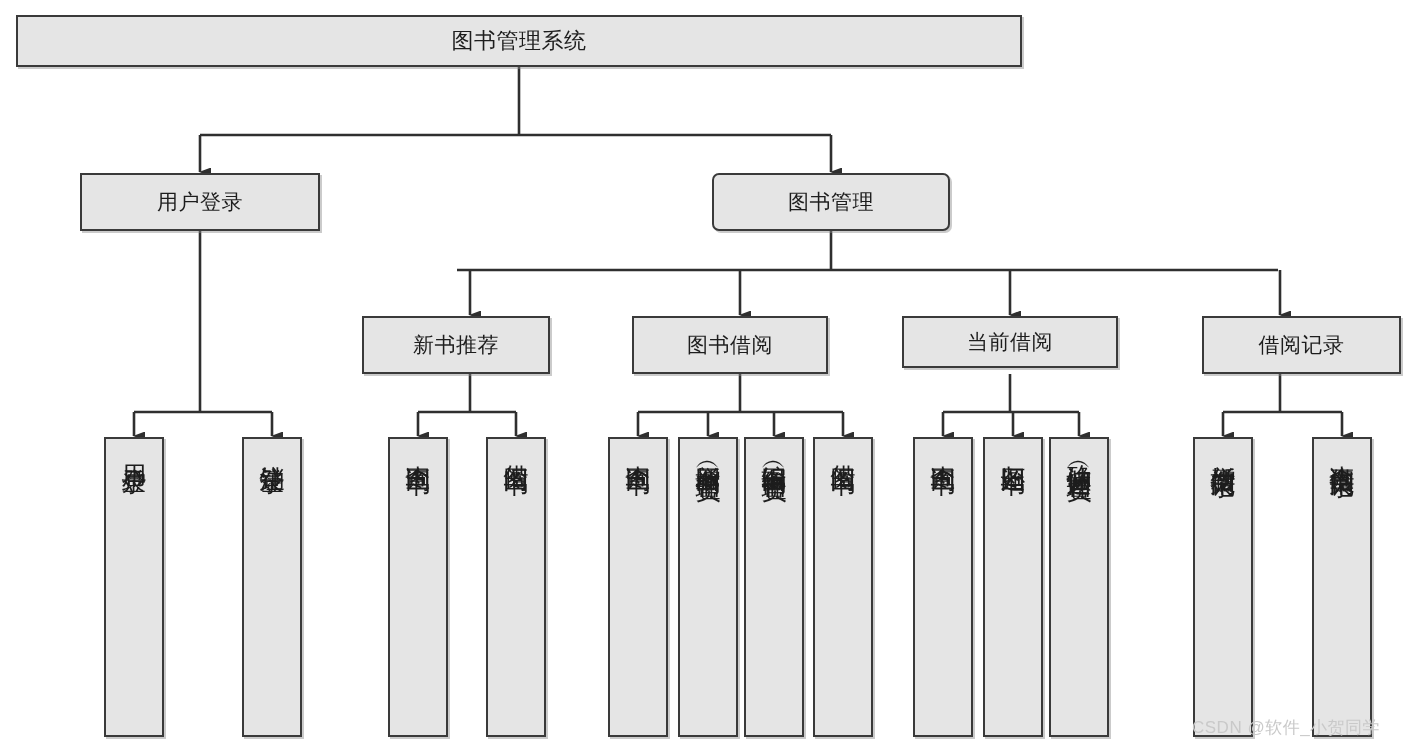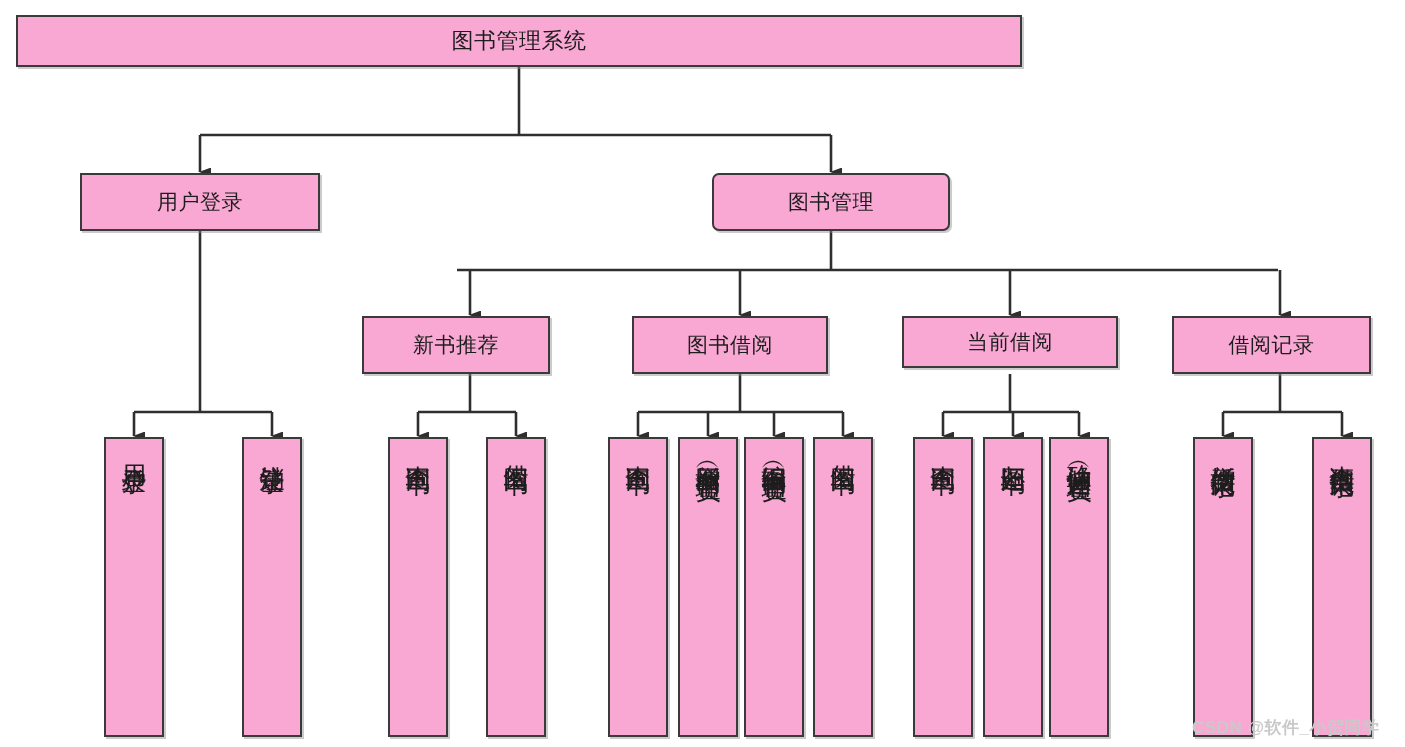--- a/index.html
+++ b/index.html
@@ -13,21 +13,21 @@
   #canvas {
     position: relative;
     width: 1405px;
     height: 747px;
     background: #ffffff;
     overflow: hidden;
   }
   .node {
     position: absolute;
     box-sizing: border-box;
-    background: #f9a8d4;
+    background: #e5e5e5;
     border: 2px solid #3a3a3a;
     box-shadow: 2px 2px 0 rgba(140,140,140,0.45);
     display: flex;
     align-items: center;
     justify-content: center;
     color: #1d1d1d;
   }
   .node .label {
     display: block;
     text-align: center;
@@ -129,21 +129,21 @@
       </div>
       <div class="node horizontal" style="left: 362px; top: 316px; width: 188px; height: 58px;">
         <span class="label">新书推荐</span>
       </div>
       <div class="node horizontal" style="left: 632px; top: 316px; width: 196px; height: 58px;">
         <span class="label">图书借阅</span>
       </div>
       <div class="node horizontal" style="left: 902px; top: 316px; width: 216px; height: 52px;">
         <span class="label">当前借阅</span>
       </div>
-      <div class="node horizontal" style="left: 1172px; top: 316px; width: 199px; height: 58px;">
+      <div class="node horizontal" style="left: 1202px; top: 316px; width: 199px; height: 58px;">
         <span class="label">借阅记录</span>
       </div>
       <div class="node vertical" style="left: 104px; top: 437px; width: 60px; height: 300px;">
         <span class="label">用户登录</span>
       </div>
       <div class="node vertical" style="left: 242px; top: 437px; width: 60px; height: 300px;">
         <span class="label">注销登录</span>
       </div>
       <div class="node vertical" style="left: 388px; top: 437px; width: 60px; height: 300px;">
         <span class="label">查询图书</span>
@@ -173,15 +173,15 @@
         <span class="label">确认归还（管理员）</span>
       </div>
       <div class="node vertical" style="left: 1193px; top: 437px; width: 60px; height: 300px;">
         <span class="label">新增借阅记录</span>
       </div>
       <div class="node vertical" style="left: 1312px; top: 437px; width: 60px; height: 300px;">
         <span class="label">查询借阅记录</span>
       </div>
     </div>
 
-  <div class="watermark" style="left: 1192px; top: 716px; font-weight: bold;">CSDN @软件_小贺同学</div>
+  <div class="watermark" style="left: 1192px; top: 716px;">CSDN @软件_小贺同学</div>
 
 </div>
 
 </body></html>

